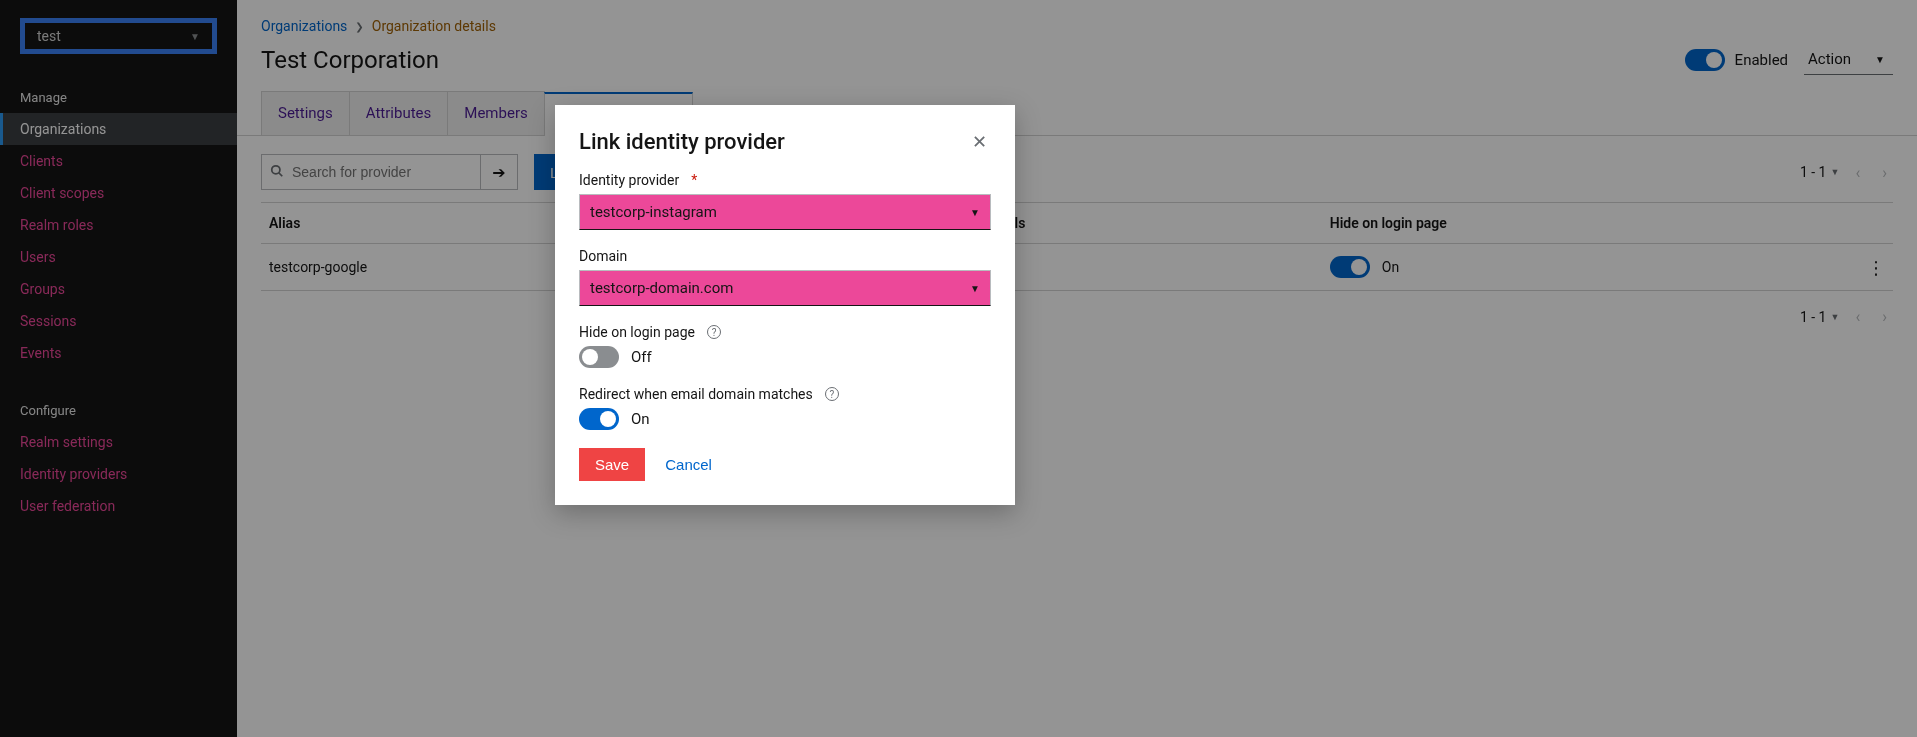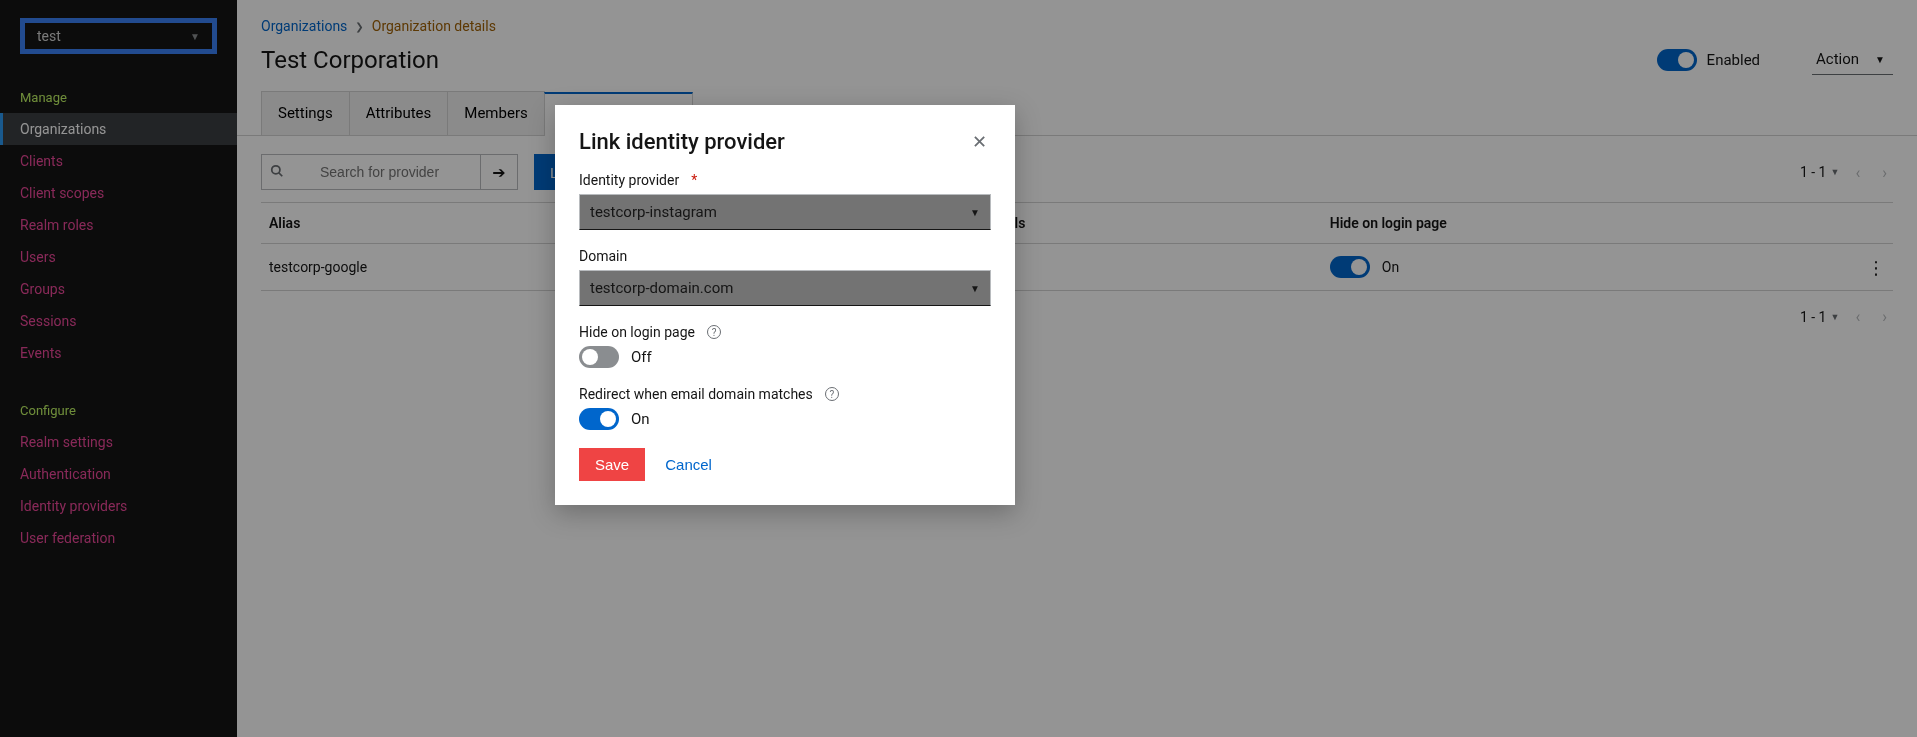--- a/index.html
+++ b/index.html
@@ -38,21 +38,21 @@
     color: #d2d2d2;
     font-size: 14px;
     cursor: pointer;
   }
   .realm-select .caret {
     font-size: 10px;
     color: #8a8d90;
   }
   .nav-section-title {
     font-size: 13px;
-    color: #bef264;
+    color: #e5e5e5;
     padding: 16px 20px 8px 20px;
   }
   .nav-item {
     padding: 8px 20px;
     font-size: 14px;
     cursor: pointer;
     color: #ec4899;
   }
   .nav-item.active {
     background: #3c3f42;
@@ -111,36 +111,35 @@
     border-radius: 50%;
   }
   .toggle.off { background: #8a8d90; }
   .toggle.off .knob { left: 3px; right: auto; }
   .enabled-row { display: flex; align-items: center; gap: 10px; font-size: 15px; }
   .action-dd {
     border-bottom: 1px solid #6a6e73;
     padding: 6px 8px 6px 4px;
     display: flex;
     align-items: center;
-    gap: 16px;
+    gap: 24px;
     cursor: pointer;
     font-size: 15px;
-    margin-left: 36px;
   }
   .action-dd .caret { font-size: 10px; }
   
   .tabs {
     display: flex;
     border-bottom: 1px solid #d2d2d2;
     padding: 0 24px;
   }
   .tab {
     padding: 12px 16px;
     font-size: 15px;
-    color: #000000;
+    color: #4c1d95;
     cursor: pointer;
     background: #f0f0f0;
     border: 1px solid #d2d2d2;
     border-bottom: none;
     margin-right: -1px;
   }
   .tab.active {
     background: #fff;
     color: #151515;
     border-top: 2px solid #0066cc;
@@ -156,21 +155,20 @@
     margin-bottom: 12px;
   }
   .toolbar-left { display: flex; align-items: center; gap: 0; }
   .search-wrap {
     display: flex;
     align-items: center;
     border: 1px solid #b8bbbe;
     height: 36px;
     width: 220px;
     background: #fff;
-    gap: 28px;
   }
   .search-wrap .mag { padding: 0 8px; color: #6a6e73; font-size: 14px; }
   .search-wrap input {
     border: none;
     outline: none;
     flex: 1;
     font-size: 14px;
     color: #151515;
     background: transparent;
   }
@@ -294,21 +292,21 @@
   .form-select {
     border: 1px solid #b8bbbe;
     border-bottom: 1px solid #151515;
     height: 36px;
     display: flex;
     align-items: center;
     justify-content: space-between;
     padding: 0 10px;
     font-size: 15px;
     cursor: pointer;
-    background: #737373;
+    background: #ec4899;
   }
   .form-select .caret { font-size: 10px; color: #151515; }
   .toggle-row { display: flex; align-items: center; gap: 12px; font-size: 15px; }
   .modal-actions { display: flex; gap: 20px; align-items: center; margin-top: 10px; }
   .btn-save {
     background: #ef4444;
     color: #fff;
     border: none;
     padding: 8px 16px;
     font-size: 15px;
@@ -337,21 +335,20 @@
     <div class="nav-item">Clients</div>
     <div class="nav-item">Client scopes</div>
     <div class="nav-item">Realm roles</div>
     <div class="nav-item">Users</div>
     <div class="nav-item">Groups</div>
     <div class="nav-item">Sessions</div>
     <div class="nav-item">Events</div>
 
     <div class="nav-section-title" style="margin-top:18px">Configure</div>
     <div class="nav-item">Realm settings</div>
-    <div class="nav-item">Authentication</div>
     <div class="nav-item">Identity providers</div>
     <div class="nav-item">User federation</div>
   </aside>
 
   <main class="main">
     <nav class="breadcrumbs">
       <a>Organizations</a>
       <span class="sep">❯</span>
       <span class="current">Organization details</span>
     </nav>

